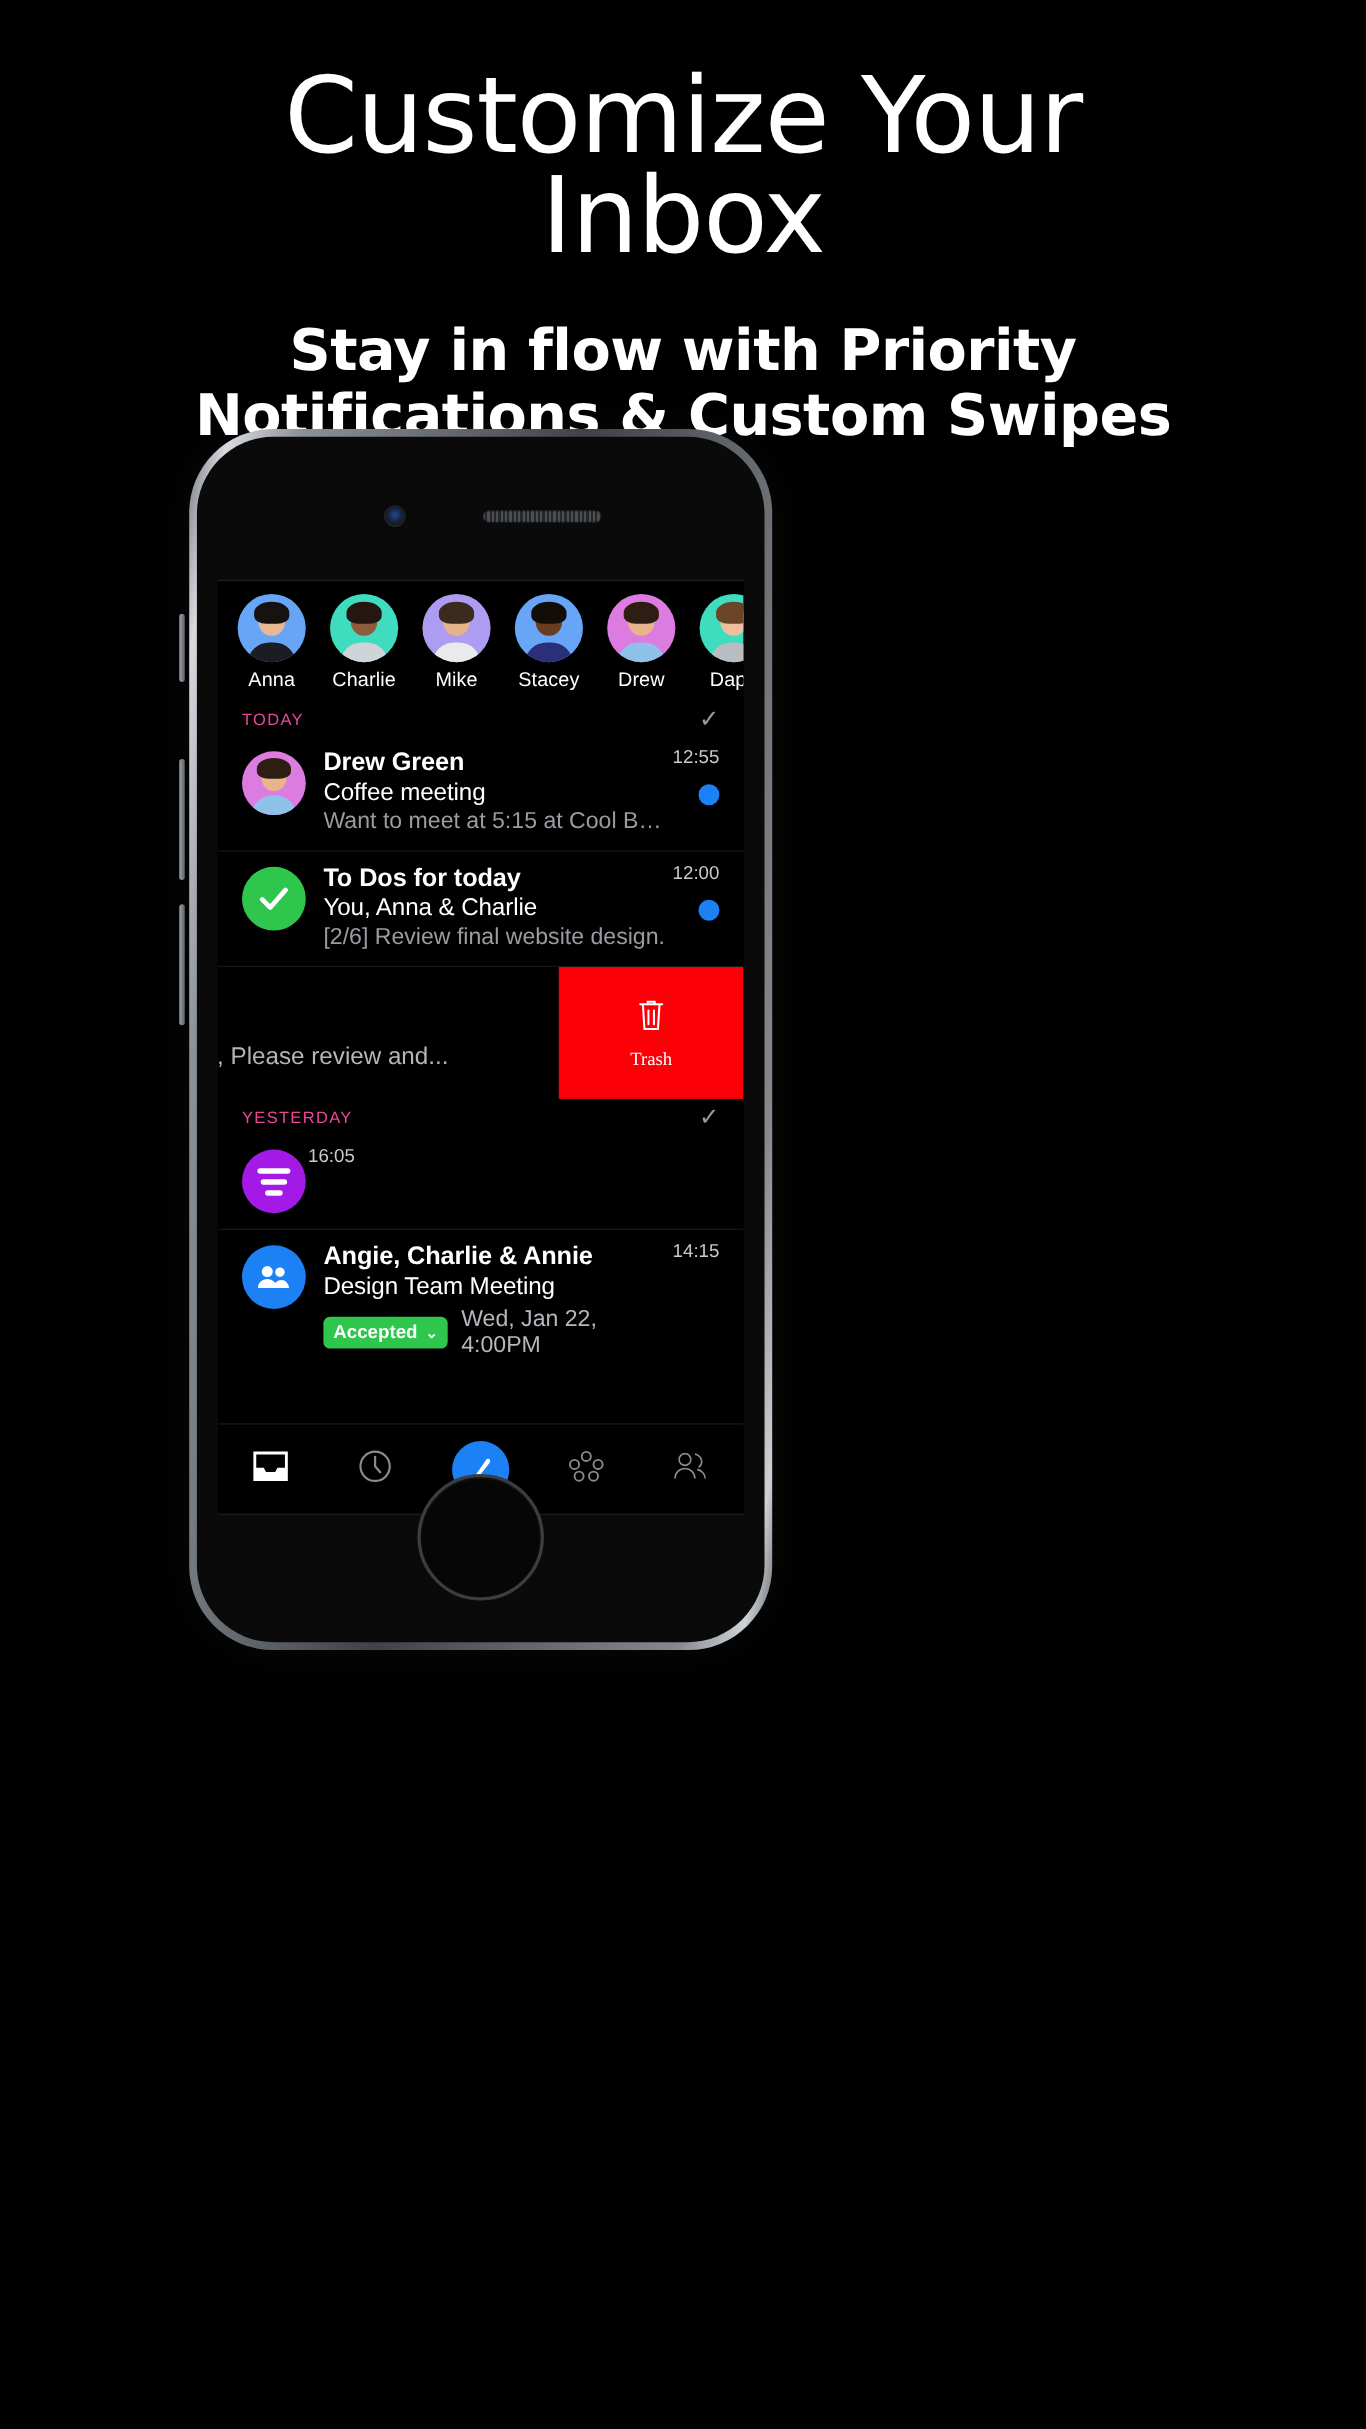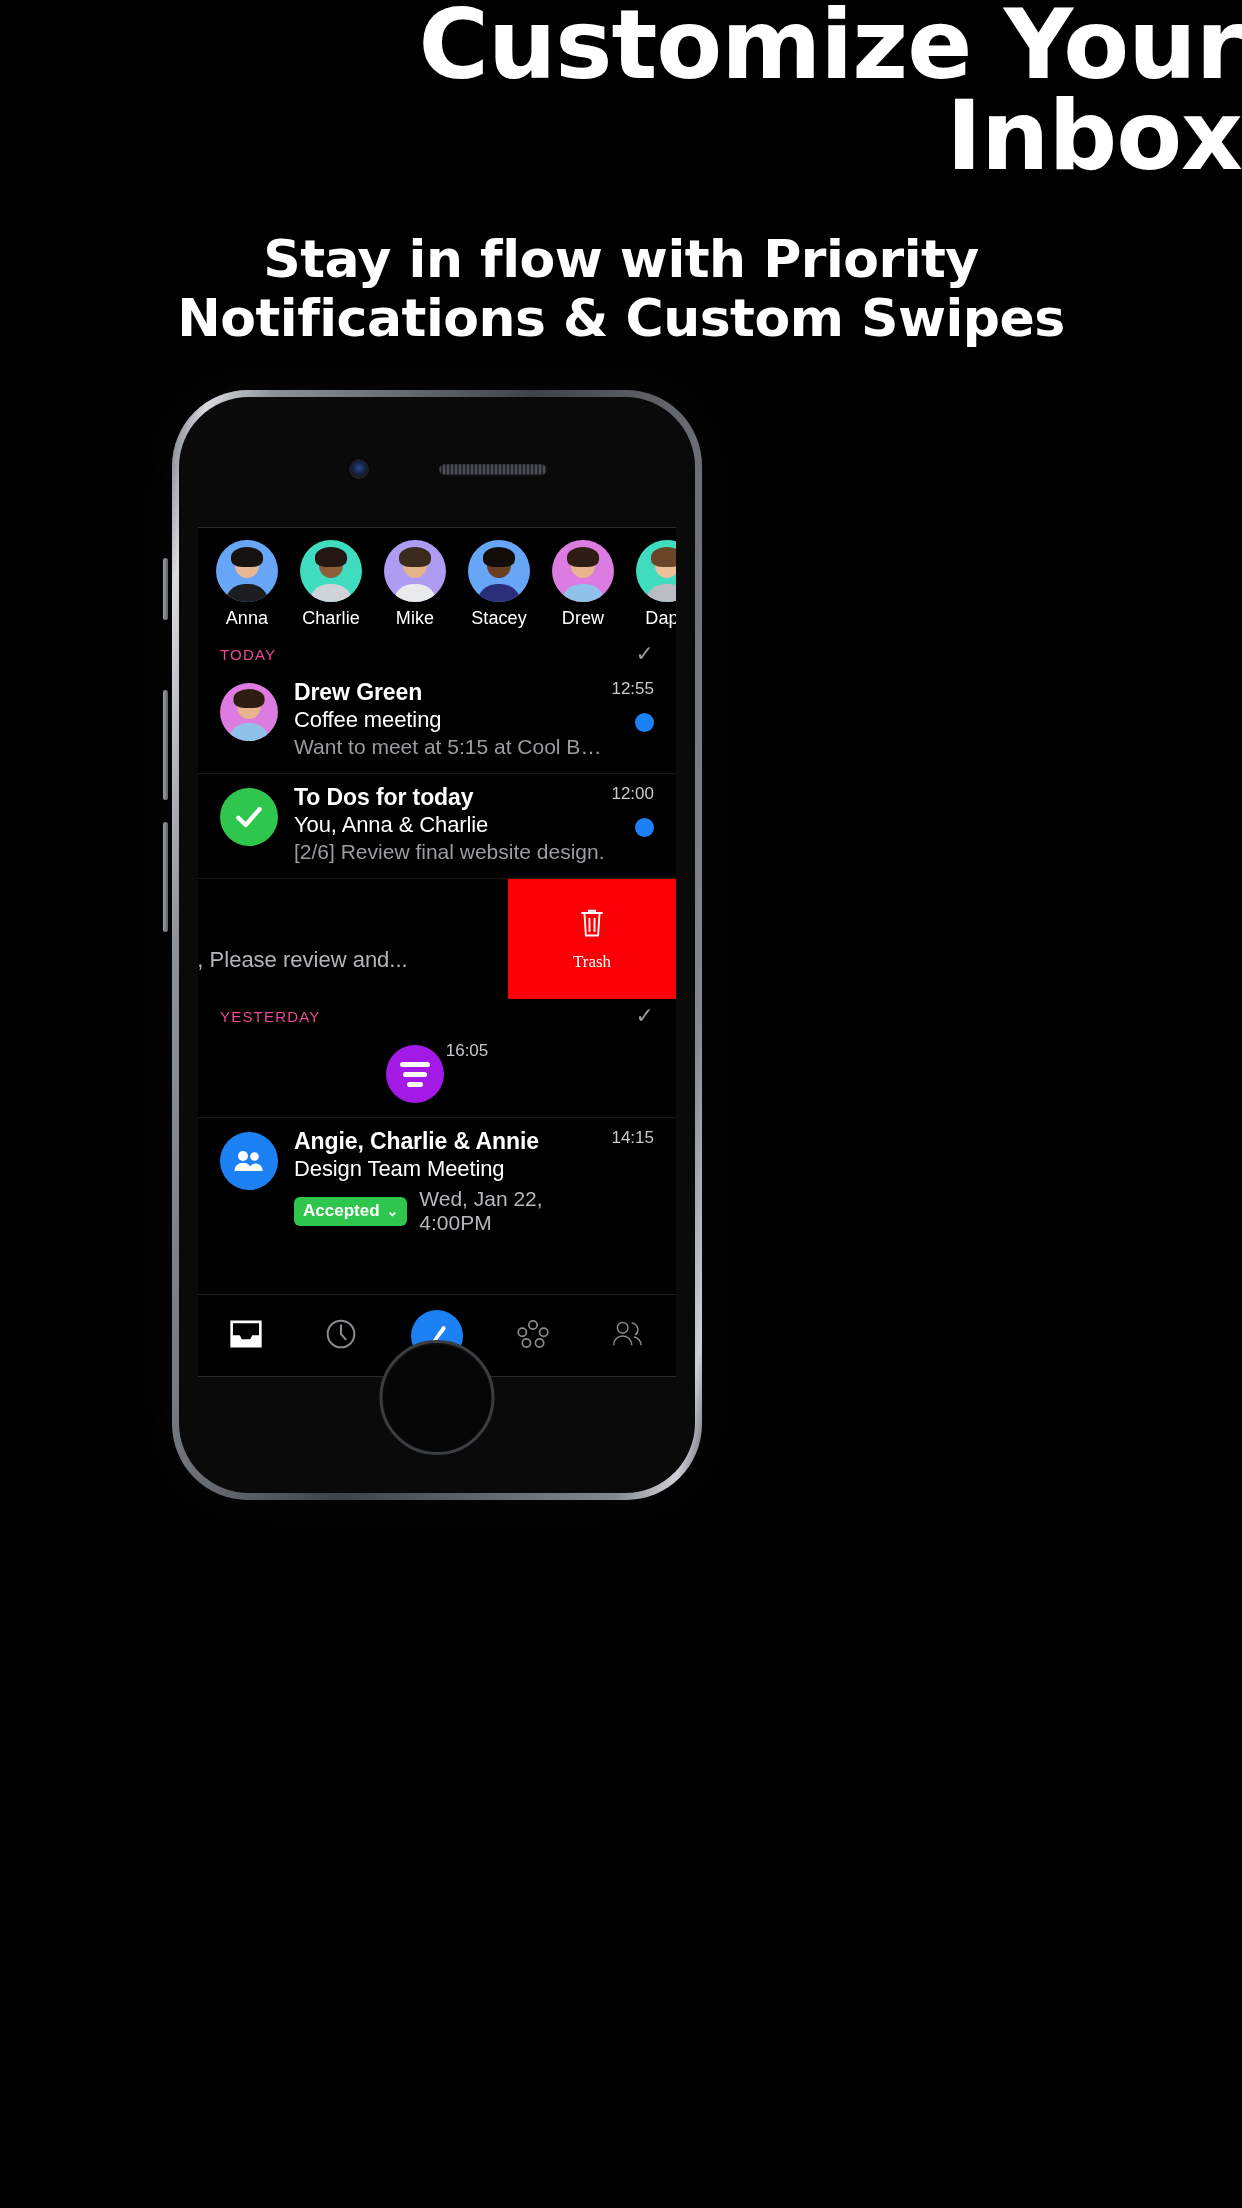--- a/index.html
+++ b/index.html
@@ -6,24 +6,23 @@
   html,body { background:#000; }
   body {
     width:1242px; height:2208px;
     font-family:"Liberation Sans", sans-serif;
     color:#fff; overflow:hidden; position:relative;
   }
 
   
   .promo { position:absolute; top:0; left:0; width:1242px; text-align:center; }
   .promo-title {
-    font-size:96px; line-height:0.95; font-weight:bold;
-    letter-spacing:-1px; 
+    font-size:96px; line-height:0.95; font-weight:normal;
+    letter-spacing:-1px; padding-top:60px;
     font-family:"DejaVu Sans", sans-serif;
-    text-align:right;
   }
   .promo-title .l2 { display:block; }
   .promo-sub {
     font-size:52px; line-height:1.12; font-weight:bold;
     margin-top:48px; letter-spacing:-0.5px;
     font-family:"DejaVu Sans", sans-serif;
   }
   .promo-sub .l2 { display:block; }
 
   
@@ -118,21 +117,21 @@
   
   .sec-head {
     display:flex; align-items:center; padding:6px 22px 4px 22px;
   }
   .sec-label { font-size:15px; letter-spacing:1.2px; color:#ec4899; font-weight:500; }
   .sec-spacer { flex:1; }
   .sec-check { color:#9a9aa0; font-size:22px; line-height:1; }
 
   
   .mail-row {
-    display:flex; padding:10px 22px 14px 22px; position:relative;justify-content:center;
+    display:flex; padding:10px 22px 14px 22px; position:relative;
   }
   .mail-av {
     width:58px; height:58px; border-radius:50%; flex:0 0 auto;
     position:relative; overflow:hidden; margin-top:4px;
   }
   .mail-body { flex:1; margin-left:16px; min-width:0; }
   .mail-from { font-size:23px; font-weight:bold; letter-spacing:-.1px; }
   .mail-sub { font-size:22px; font-weight:400; letter-spacing:-.1px; margin-top:1px; }
   .mail-prev { font-size:21px; color:#9b9ba1; margin-top:2px; white-space:nowrap;
     overflow:hidden; text-overflow:ellipsis; }

